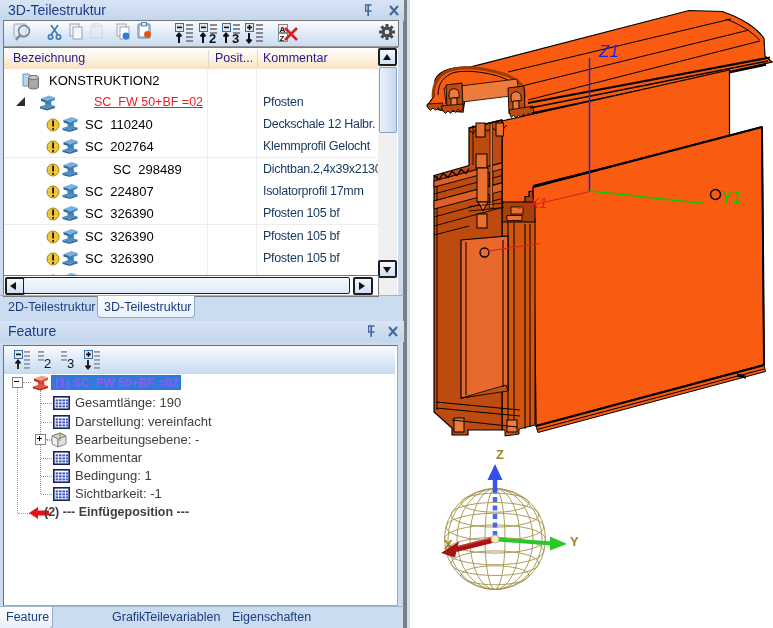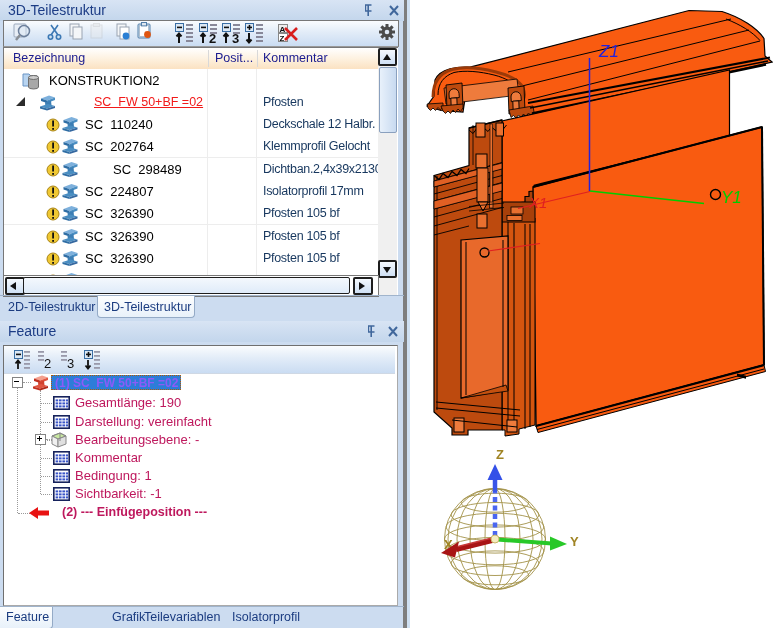--- a/index.html
+++ b/index.html
@@ -22,21 +22,21 @@
 .hsep{top:2px;width:1px;height:17px;background:#d8d8d8;}
 .row{left:0;width:374px;height:22px;border-bottom:1px solid #ededed;font-size:13px;color:#000;background:#fff;overflow:hidden;}
 .kom{position:absolute;left:259px;top:4px;color:#17375e;white-space:nowrap;font-size:12.5px;letter-spacing:-0.3px;}
 .ptxt{position:absolute;top:4px;}
 
 .sbtn{border:2px solid #1e1e1e;border-radius:2px;background:linear-gradient(#f4f8fd,#cfe0f4);}
 .arrow{width:0;height:0;position:absolute;}
 
 .tabtxt{font-size:12.5px;color:#1b3c80;}
 
-.titem{position:absolute;font-size:13px;color:#be185d;white-space:nowrap;}
+.titem{position:absolute;font-size:13px;color:#404040;white-space:nowrap;}
 .dotv{position:absolute;width:1px;border-left:1px dotted #9a9a9a;}
 .doth{position:absolute;height:1px;border-top:1px dotted #9a9a9a;}
 .pmbox{position:absolute;width:9px;height:9px;background:#fff;border:1px solid #848484;}
 .pmbox i{position:absolute;left:1px;top:3px;width:5px;height:1px;background:#000;}
 .pmbox b{position:absolute;left:3px;top:1px;width:1px;height:5px;background:#000;}
 </style>
 </head>
 <body>
 <div class="abs" id="leftpanel"></div>
 <div class="abs" id="divider"></div>
@@ -575,30 +575,30 @@
     <svg class="abs" style="left:48px;top:431px;" width="20" height="18" viewBox="0 0 20 18">
       <path d="M4,5 L12,2 L18,5 L10,8 Z" fill="#c8e8a0" stroke="#888"></path>
       <path d="M4,5 L10,8 L10,16 L4,13 Z" fill="#f0f0f0" stroke="#888"></path>
       <path d="M10,8 L18,5 L18,13 L10,16 Z" fill="#e0e0e0" stroke="#888"></path>
       <path d="M4,5 L12,2 L12,10 M12,2 L18,5" fill="none" stroke="#888"></path>
     </svg>
     <div class="titem" style="left:75px;top:431.5px;">Bearbeitungsebene: -</div>
     <svg class="abs" style="left:29px;top:506px;" width="20" height="14" viewBox="0 0 20 14">
       <path d="M0,7 L9,1 L9,4.5 L20,4.5 L20,9.5 L9,9.5 L9,13 Z" fill="#e81212"></path>
     </svg>
-    <div class="titem" style="left:62px;top:505px;font-weight:bold;font-size:12.5px;">(2) --- Einfügeposition ---</div>
+    <div class="titem" style="left:44px;top:505px;font-weight:bold;font-size:12.5px;">(2) --- Einfügeposition ---</div>
   </div>
 
 <div class="abs" style="left:0px;top:606px;width:404px;height:1px;background:#a0b4cc;"></div>
 <div class="abs" style="left:0px;top:607px;width:52px;height:21px;background:linear-gradient(#fdfefe,#e8f1fa);border:1px solid #94aac6;border-top:none;border-left:none;border-radius:0 0 4px 0;"></div>
 <span class="abs tabtxt" style="left:6px;top:610px;">Feature</span>
 <span class="abs tabtxt" style="left:59px;top:644px;font-style:italic;">HCM</span>
 <span class="abs tabtxt" style="left:112px;top:610px;">Grafik</span>
 <span class="abs tabtxt" style="left:144px;top:610px;">Teilevariablen</span>
-<span class="abs tabtxt" style="left:232px;top:610px;">Isolatorprofil</span>
+<span class="abs tabtxt" style="left:232px;top:610px;">Eigenschaften</span>
 
 <svg class="abs" id="view3d" style="left:407px;top:0;" width="366" height="628" viewBox="407 0 366 628">
 
  <g stroke="#000" stroke-width="1.2" fill="none">
   <path d="M427,106 L434,96 L435,80 C437,75 442,71 450,68.8 C458,66.6 464,66.8 470,67.2 L689,10.5 L722,11.5 C741,17.5 757,28 764,38.5 L765,56 L772,62 L534,117 L511,113 L510,91 L465,99 L463,112 L441,110.5 Z" fill="#f95b10"></path>
   <path d="M508,72 L731,19" stroke-width="1"></path>
   <path d="M518,87 L749,30" stroke-width="1"></path>
   <path d="M528,100 L760,41" stroke-width="1"></path>
   <path d="M726,19 C740,24.5 752,31.5 760,40.5" stroke-width="1"></path>
  </g>

